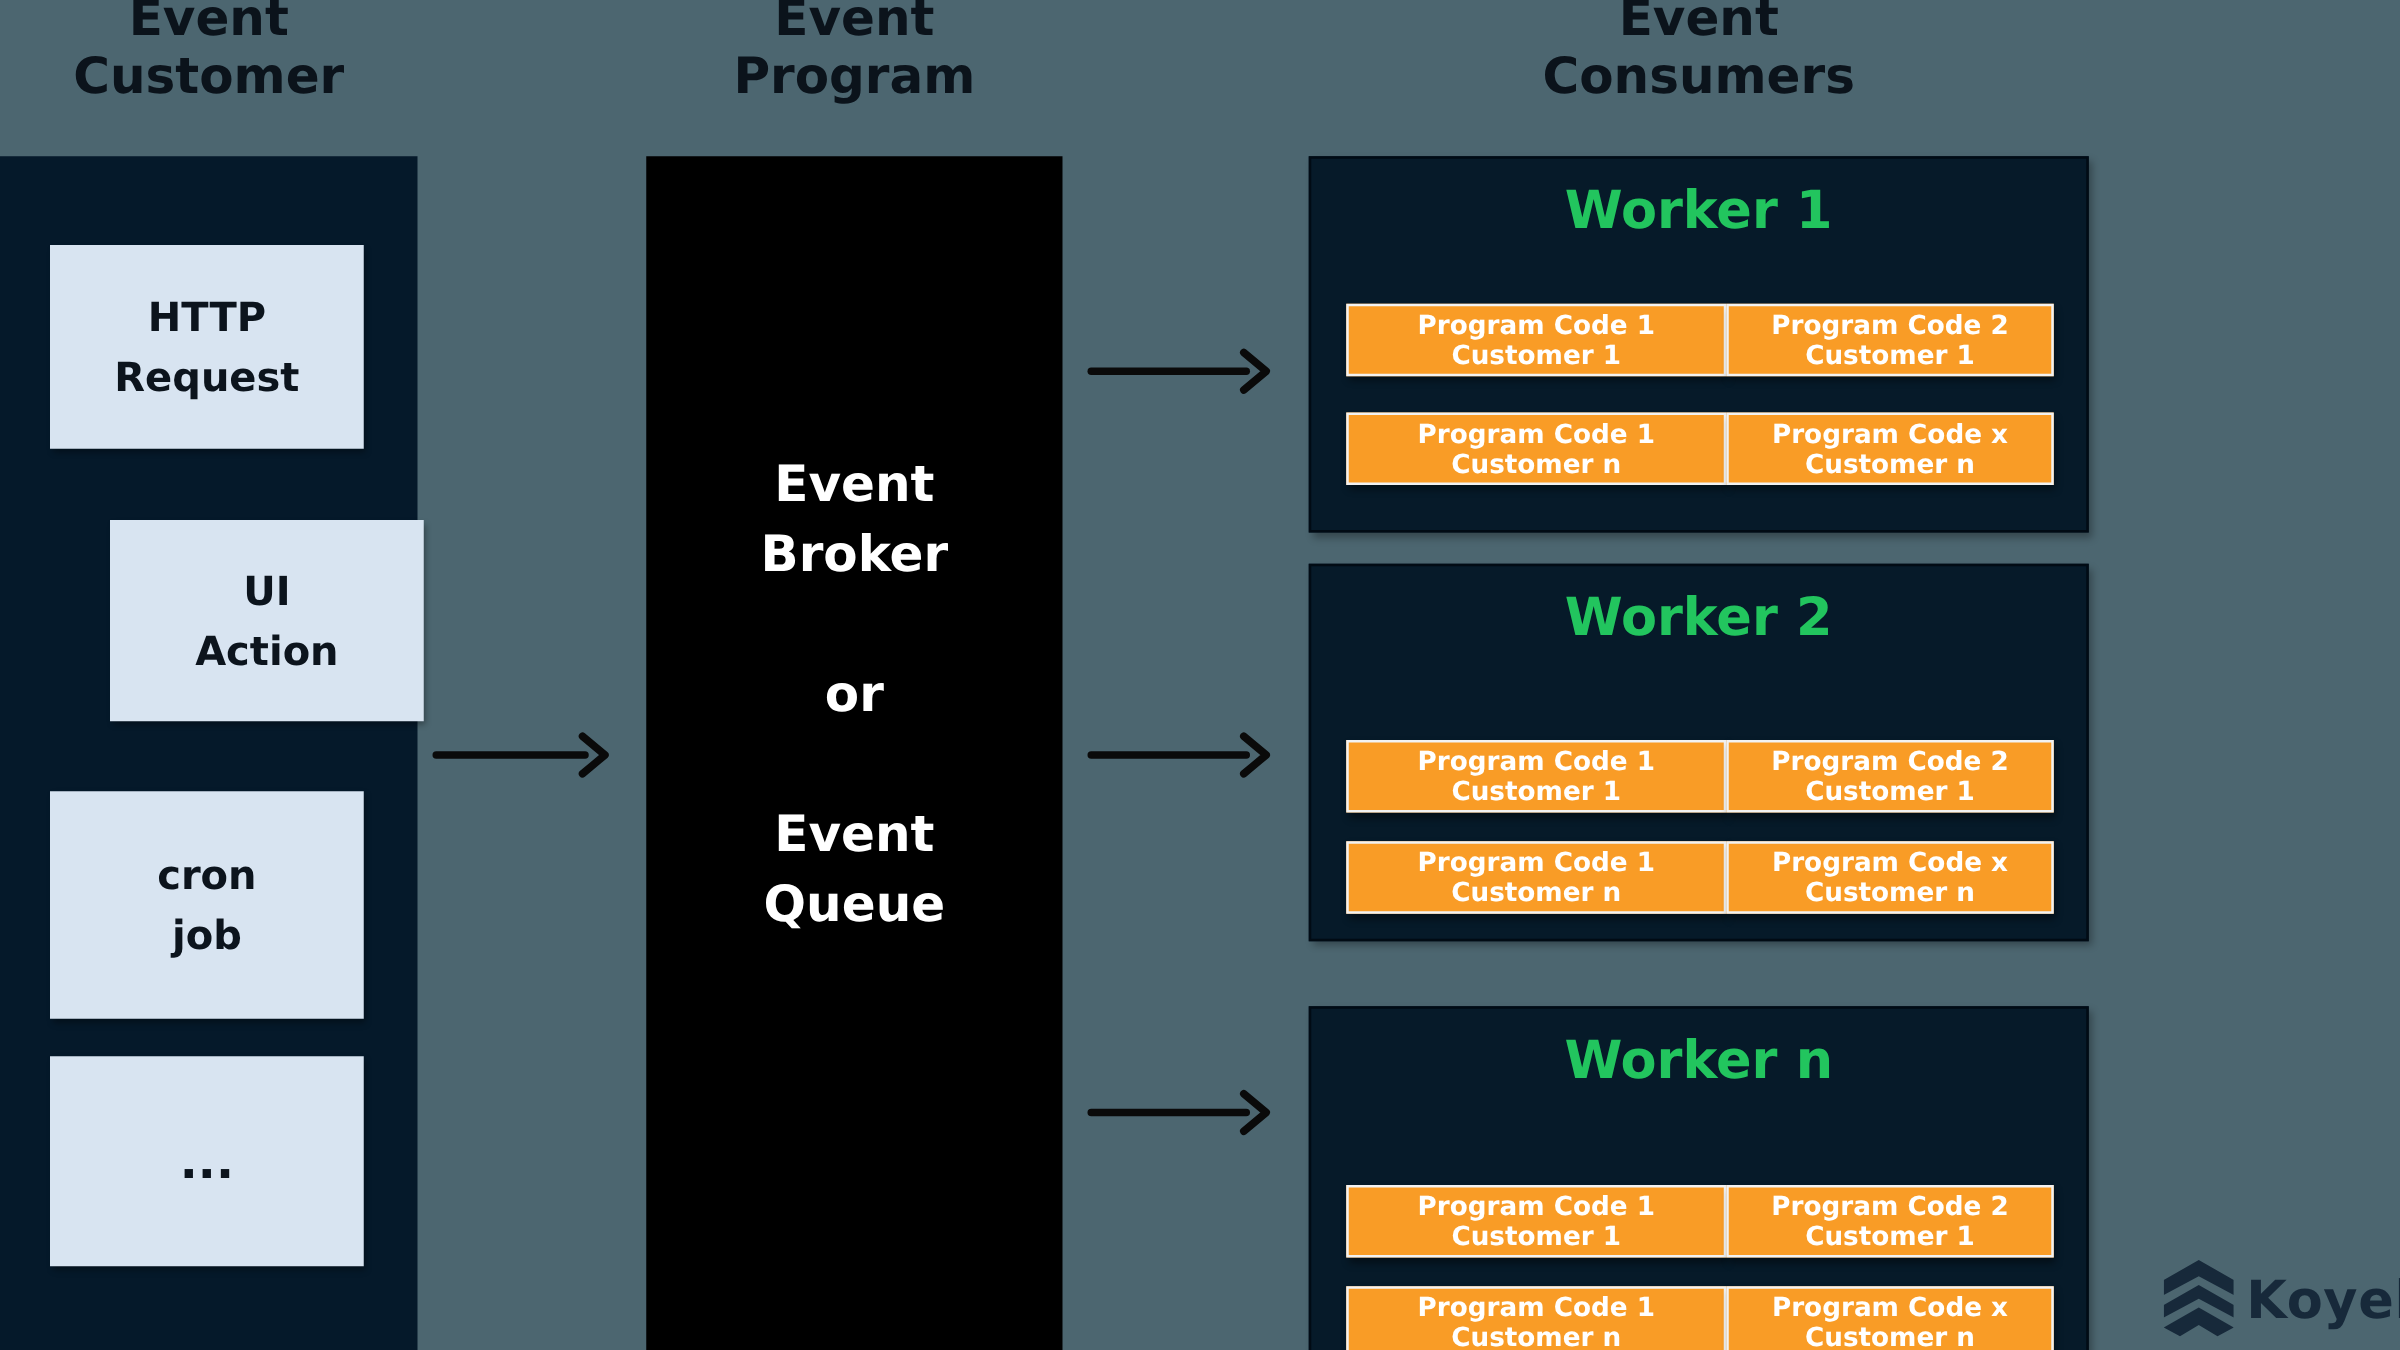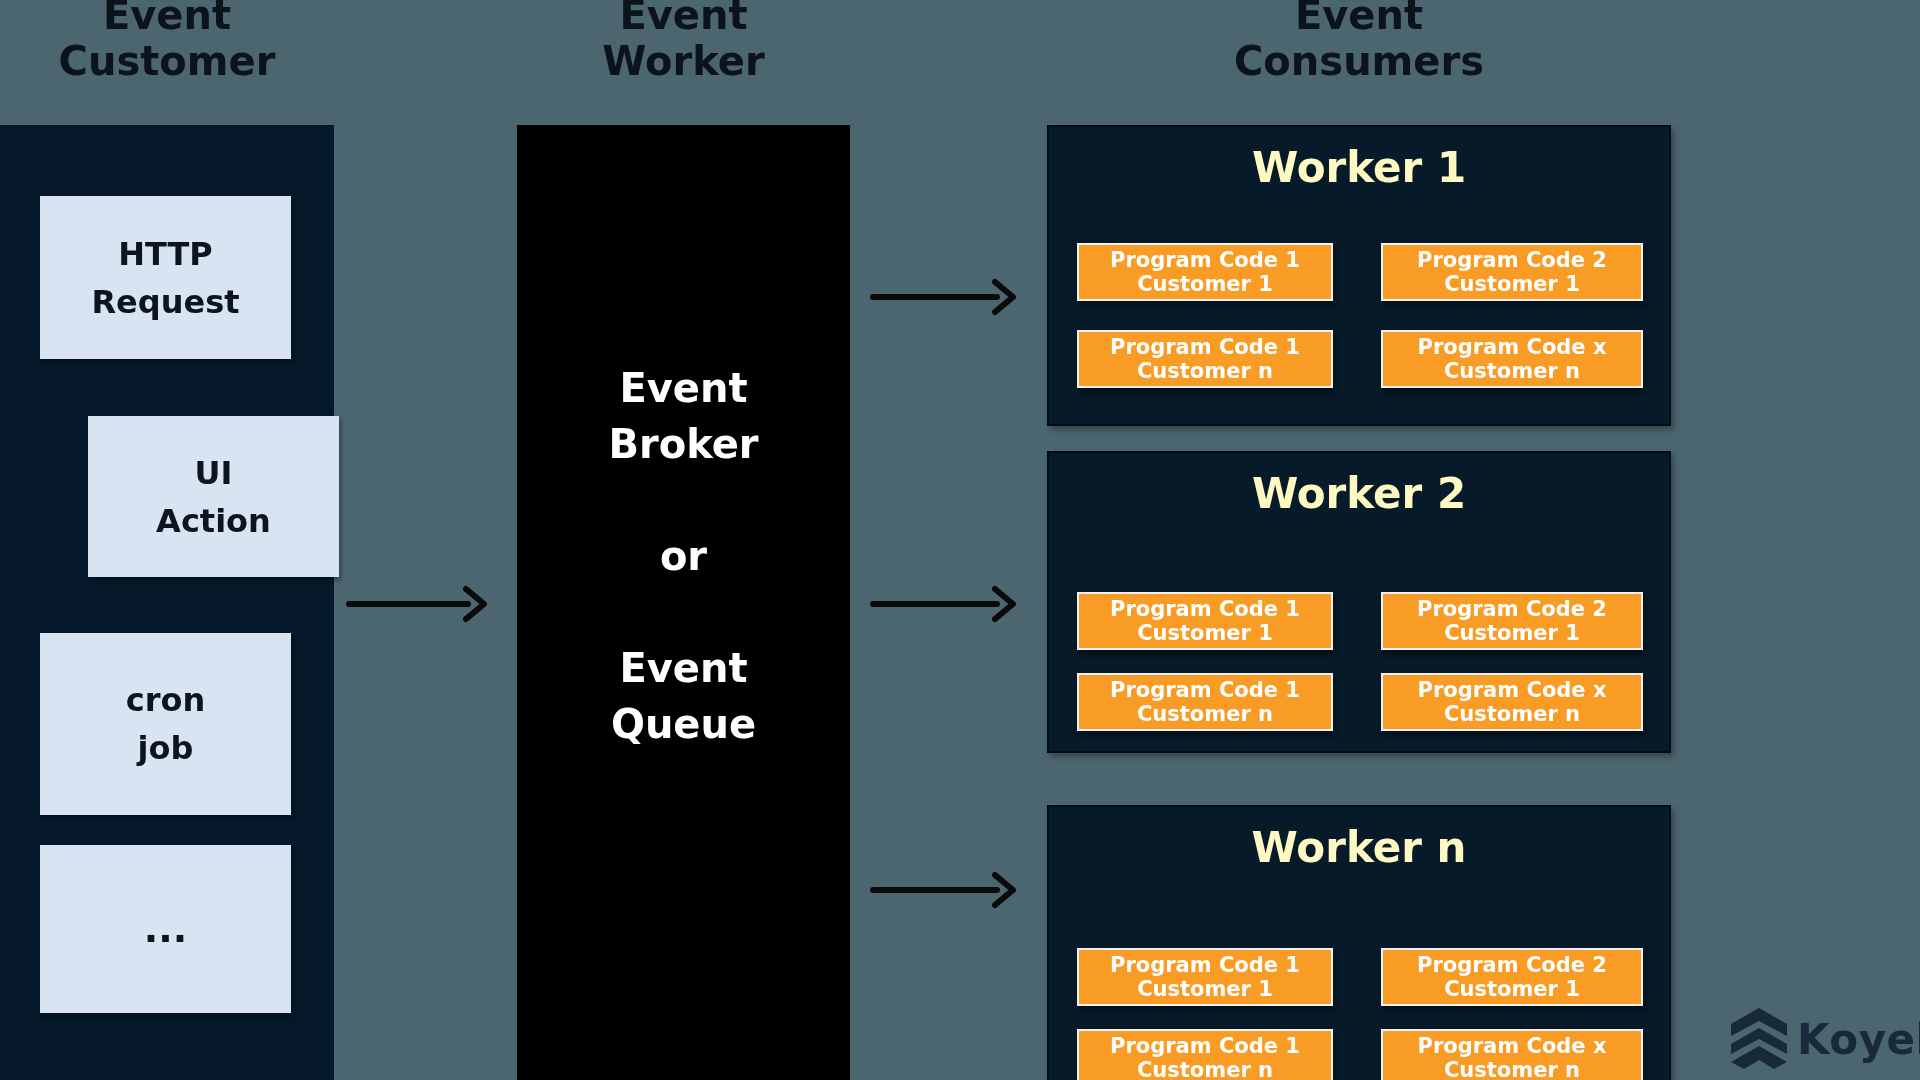--- a/index.html
+++ b/index.html
@@ -34,27 +34,27 @@
   .router-line{min-height:56px;line-height:56px;text-align:center;
     color:#FFFFFF;font-weight:bold;font-size:40px;}
 
   
   .worker{position:absolute;left:1047px;width:624px;background:#061A29;
     border:2px solid #010B14;box-sizing:border-box;
     box-shadow:3px 4px 6px rgba(0,0,0,0.30);}
   #worker-0{top:125px;height:301px;}
   #worker-1{top:451px;height:302px;}
   #worker-2{top:805px;height:302px;}
-  .worker-title{margin-top:16px;text-align:center;color:#fef9c3;
+  .worker-title{margin-top:16px;text-align:center;color:#22c55e;
     font-weight:bold;font-size:42px;}
   .prog{position:absolute;height:58px;background:#F99C26;border:2px solid #F2F2F2;
     box-sizing:border-box;color:#FFFFFF;font-weight:bold;font-size:21px;
     display:flex;align-items:center;justify-content:center;text-align:center;
     box-shadow:2px 4px 6px rgba(0,0,0,0.45);}
-  .prog.c1{left:28px;width:256px;}
+  .prog.c1{left:28px;width:304px;}
   .prog.c2{left:332px;width:262px;}
   #worker-0 .r1{top:116px;} #worker-0 .r2{top:203px;}
   #worker-1 .r1{top:139px;} #worker-1 .r2{top:220px;}
   #worker-2 .r1{top:141px;} #worker-2 .r2{top:222px;}
 
   
   #arrows{position:absolute;left:0;top:0;pointer-events:none;}
 
   
   #logo{position:absolute;left:1731px;top:1008px;display:flex;
@@ -63,21 +63,21 @@
 </style>
 </head>
 <body>
 
 <div class="col-header" id="hdr-producers">
   <div>Event</div>
   <div>Customer</div>
 </div>
 <div class="col-header" id="hdr-router">
   <div>Event</div>
-  <div>Worker</div>
+  <div>Program</div>
 </div>
 <div class="col-header" id="hdr-consumers">
   <div>Event</div>
   <div>Consumers</div>
 </div>
 
 <div id="producers-panel">
   <div class="pbox" id="pbox-0">
     <div>HTTP</div>
     <div>Request</div>

